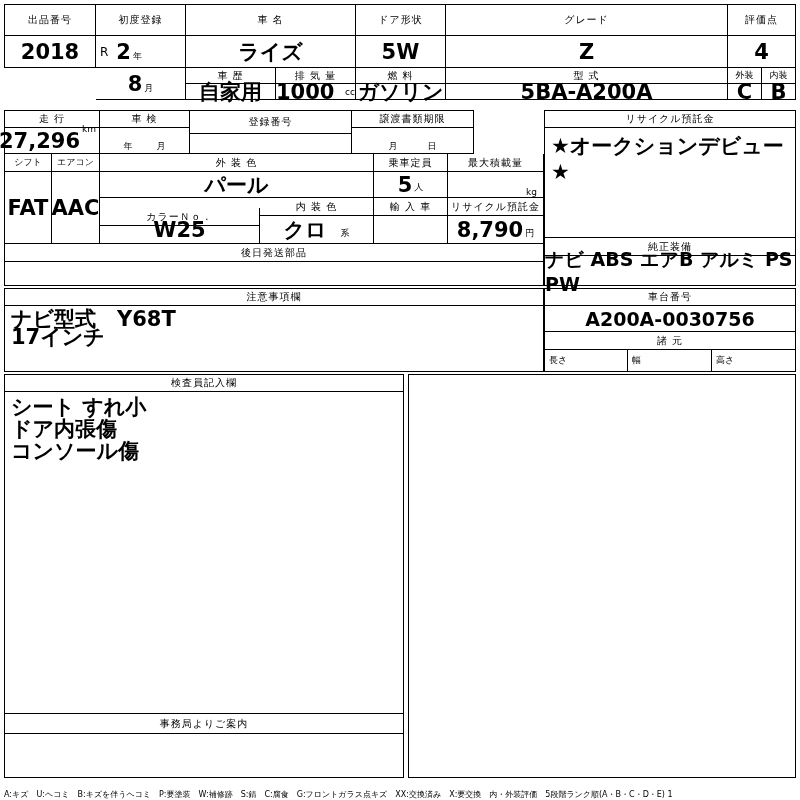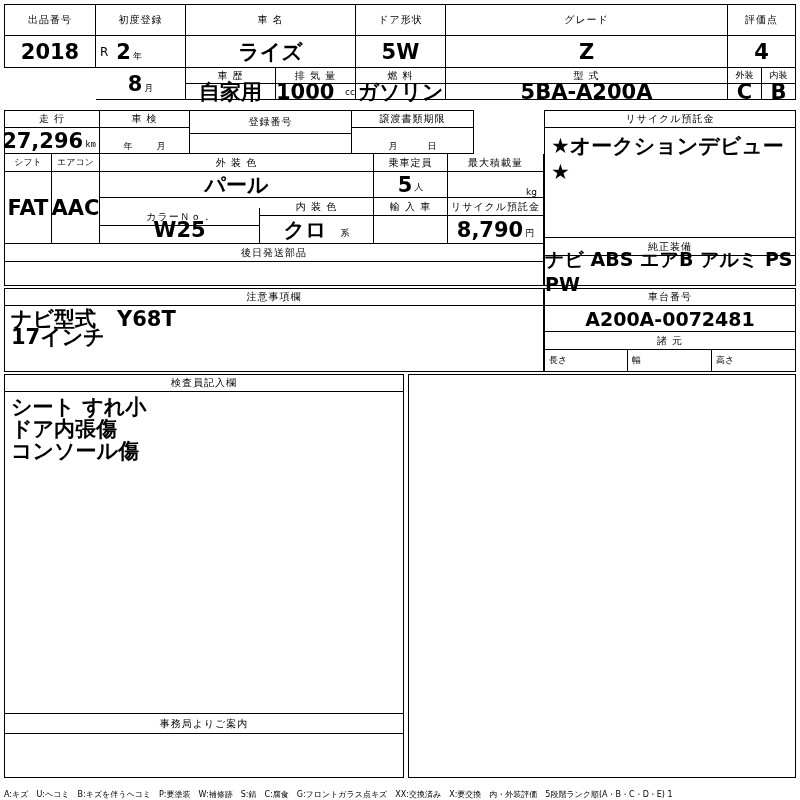--- a/index.html
+++ b/index.html
@@ -116,21 +116,21 @@
   <div class="bx" style="left:762px;top:84px;width:34px;height:16px;border-left:none;border-top:none;">
     <div class="mid ctr" style="height:100%;">B</div>
   </div>
 
   <div class="bx" style="left:4px;top:110px;width:96px;height:18px;">
     <div class="lbl ctr" style="height:100%;">走 行</div>
   </div>
   <div class="bx" style="left:4px;top:128px;width:96px;height:26px;border-top:none;">
     <div style="height:100%;display:flex;align-items:center;justify-content:flex-end;padding-right:3px;">
       <span class="mid">27,296</span>
-      <span class="unit" style="align-self:flex-end;margin-bottom:3px;font-family:Liberation Mono, monospace;">km</span>
+      <span class="unit" style="align-self:flex-end;margin-bottom:19px;">km</span>
     </div>
   </div>
 
   <div class="bx" style="left:100px;top:110px;width:90px;height:18px;border-left:none;">
     <div class="lbl ctr" style="height:100%;">車 検</div>
   </div>
   <div class="bx" style="left:100px;top:128px;width:90px;height:26px;border-left:none;border-top:none;">
     <div style="height:100%;display:flex;align-items:flex-end;justify-content:center;gap:24px;padding-bottom:3px;">
       <span class="xs">年</span>
       <span class="xs">月</span>
@@ -267,21 +267,21 @@
     <div class="lbl ctr" style="height:100%;">純正装備</div>
   </div>
   <div class="bx" style="left:544px;top:256px;width:252px;height:30px;border-top:none;">
     <div class="ctr" style="height:100%;font-size:19px;font-weight:bold;">ナビ ABS エアB アルミ PS PW</div>
   </div>
 
   <div class="bx" style="left:544px;top:288px;width:252px;height:18px;">
     <div class="lbl ctr" style="height:100%;">車台番号</div>
   </div>
   <div class="bx" style="left:544px;top:306px;width:252px;height:26px;border-top:none;">
-    <div class="ctr" style="height:100%;font-size:19px;font-weight:bold;">A200A-0072481</div>
+    <div class="ctr" style="height:100%;font-size:19px;font-weight:bold;">A200A-0030756</div>
   </div>
 
   <div class="bx" style="left:544px;top:332px;width:252px;height:18px;border-top:none;">
     <div class="lbl ctr" style="height:100%;">諸 元</div>
   </div>
   <div class="bx" style="left:544px;top:350px;width:84px;height:22px;border-top:none;">
     <div class="xs lft" style="height:100%;padding-left:4px;">長さ</div>
   </div>
   <div class="bx" style="left:628px;top:350px;width:84px;height:22px;border-top:none;border-left:none;">
     <div class="xs lft" style="height:100%;padding-left:4px;">幅</div>

